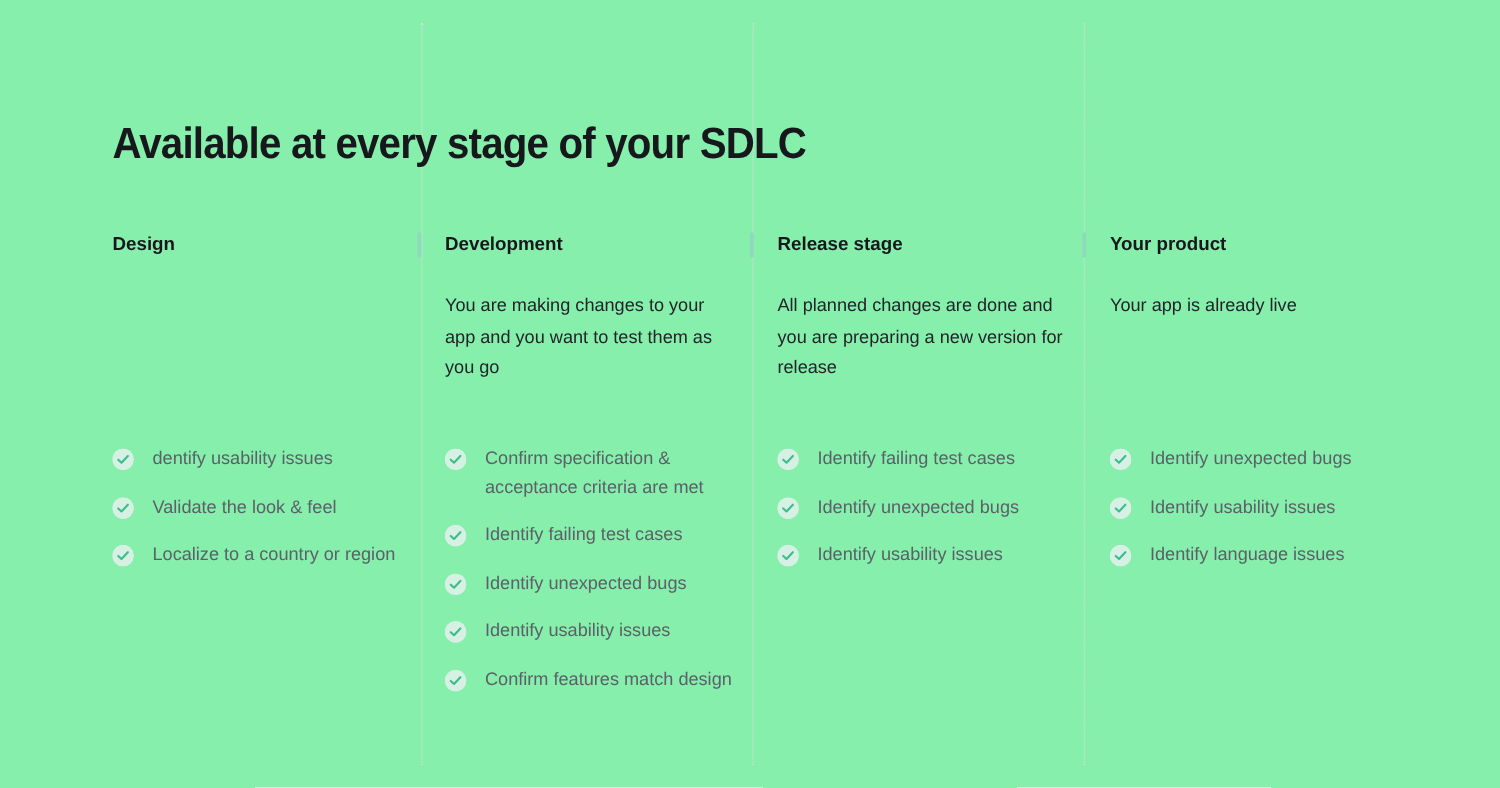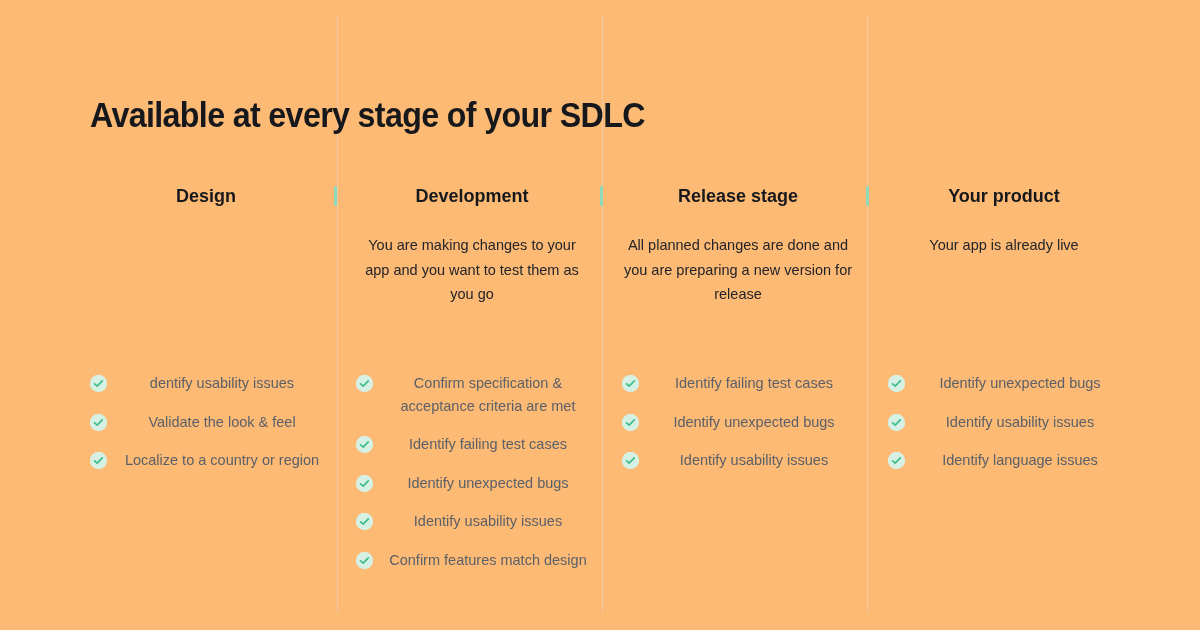--- a/index.html
+++ b/index.html
@@ -11,22 +11,21 @@
     width: 1200px;
     height: 630px;
     overflow: hidden;
     font-family: "Liberation Sans", "DejaVu Sans", sans-serif;
     -webkit-font-smoothing: antialiased;
   }
   .page {
     position: relative;
     width: 1200px;
     height: 630px;
-    background: #fdba74;
-    text-align: center;
+    background: #86efac;
   }
 
   
   .divider {
     position: absolute;
     top: 18px;
     height: 594px;
     width: 1px;
     border-left: 1px dotted #dcdcdc;
   }
@@ -59,21 +58,21 @@
     top: 0;
     width: 232px;
   }
   .col.c1 { left: 90px; }
   .col.c2 { left: 356px; }
   .col.c3 { left: 622px; }
   .col.c4 { left: 888px; }
 
   .col-head {
     position: relative;
-    font-size: 18px;
+    font-size: 15px;
     font-weight: bold;
     color: #16181c;
     line-height: 20px;
     height: 20px;
     white-space: nowrap;
   }
   .accent-bar {
     position: absolute;
     left: -22px;
     top: 0px;
@@ -89,21 +88,21 @@
     line-height: 24.5px;
     color: #22242a;
     width: 232px;
   }
 
   .col-list {
     margin: 0;
     padding: 0;
     list-style: none;
     position: absolute;
-    top: 186px;
+    top: 170px;
     left: 0;
     width: 232px;
   }
   .list-item {
     position: relative;
     padding-left: 32px;
     margin-bottom: 16px;
     font-size: 14.5px;
     line-height: 22.5px;
     color: #5b6069;

